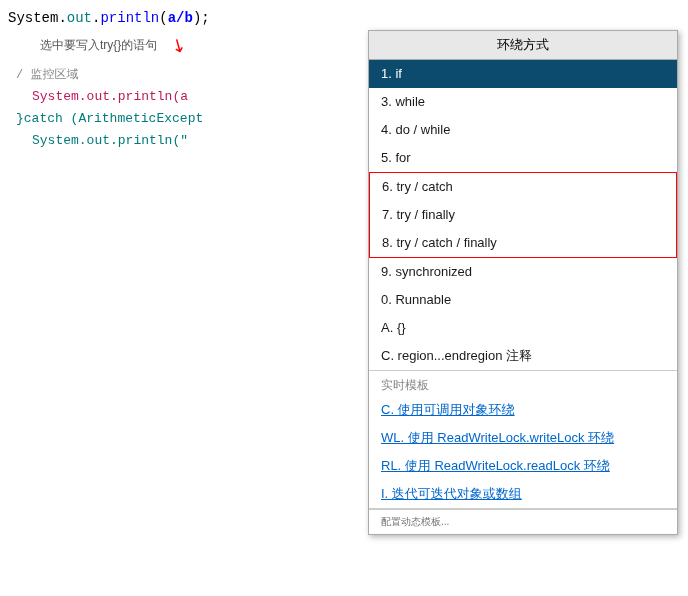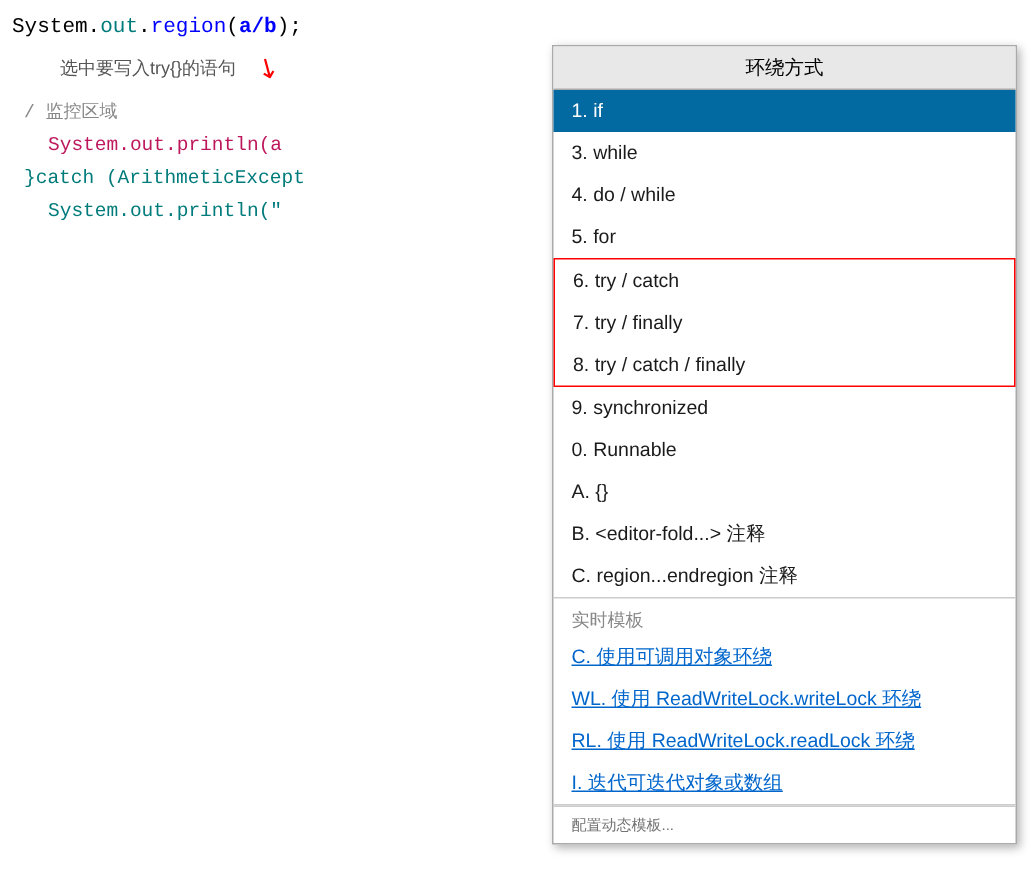--- a/index.html
+++ b/index.html
@@ -99,21 +99,21 @@
     .dropdown-item {
       padding: 4px 12px;
       cursor: pointer;
       color: #1a1a1a;
       font-size: 13px;
       line-height: 20px;
       font-family: Arial, sans-serif;
     }
 
     .dropdown-item.selected {
-      background: #0369a1;
+      background: #0c4a6e;
       color: #ffffff;
     }
 
     .section-label {
       padding: 6px 12px 2px 12px;
       color: #888888;
       font-size: 12px;
       font-family: 'SimSun', 'Microsoft YaHei', sans-serif;
     }
 
@@ -145,21 +145,21 @@
       background: #f9f9f9;
     }
   </style>
 </head>
 <body>
 
 <div class="editor-bg-area"></div>
 
 <div class="editor-area">
   <div class="code-top">
-    <span class="text-normal">System.</span><span class="kw-cyan">out</span><span class="text-normal">.</span><span class="kw-blue">region</span><span class="text-normal">(</span><span style="color:#0000ff;font-weight:bold;">a/b</span><span class="text-normal">);</span>
+    <span class="text-normal">System.</span><span class="kw-cyan">out</span><span class="text-normal">.</span><span class="kw-blue">println</span><span class="text-normal">(</span><span style="color:#0000ff;font-weight:bold;">a/b</span><span class="text-normal">);</span>
   </div>
 
   <div class="hint-text">
     <span>选中要写入try{}的语句</span>
     <span class="arrow-red">↘</span>
   </div>
 
   <div class="code-section">
     <div class="code-line" style="color:#888;font-size:12px;">/ 监控区域</div>
     <div class="code-line indent">
@@ -211,23 +211,20 @@
   </div>
 
   <div class="dropdown-item">
     <span>0. Runnable</span>
   </div>
 
   <div class="dropdown-item">
     <span>A. {}</span>
   </div>
 
-  <div class="dropdown-item">
-    <span>B. &lt;editor-fold...&gt; 注释</span>
-  </div>
 
   <div class="dropdown-item">
     <span>C. region...endregion 注释</span>
   </div>
 
   <div class="divider-line"></div>
 
   <div class="section-label">实时模板</div>
 
   <div class="dropdown-item link-style">

